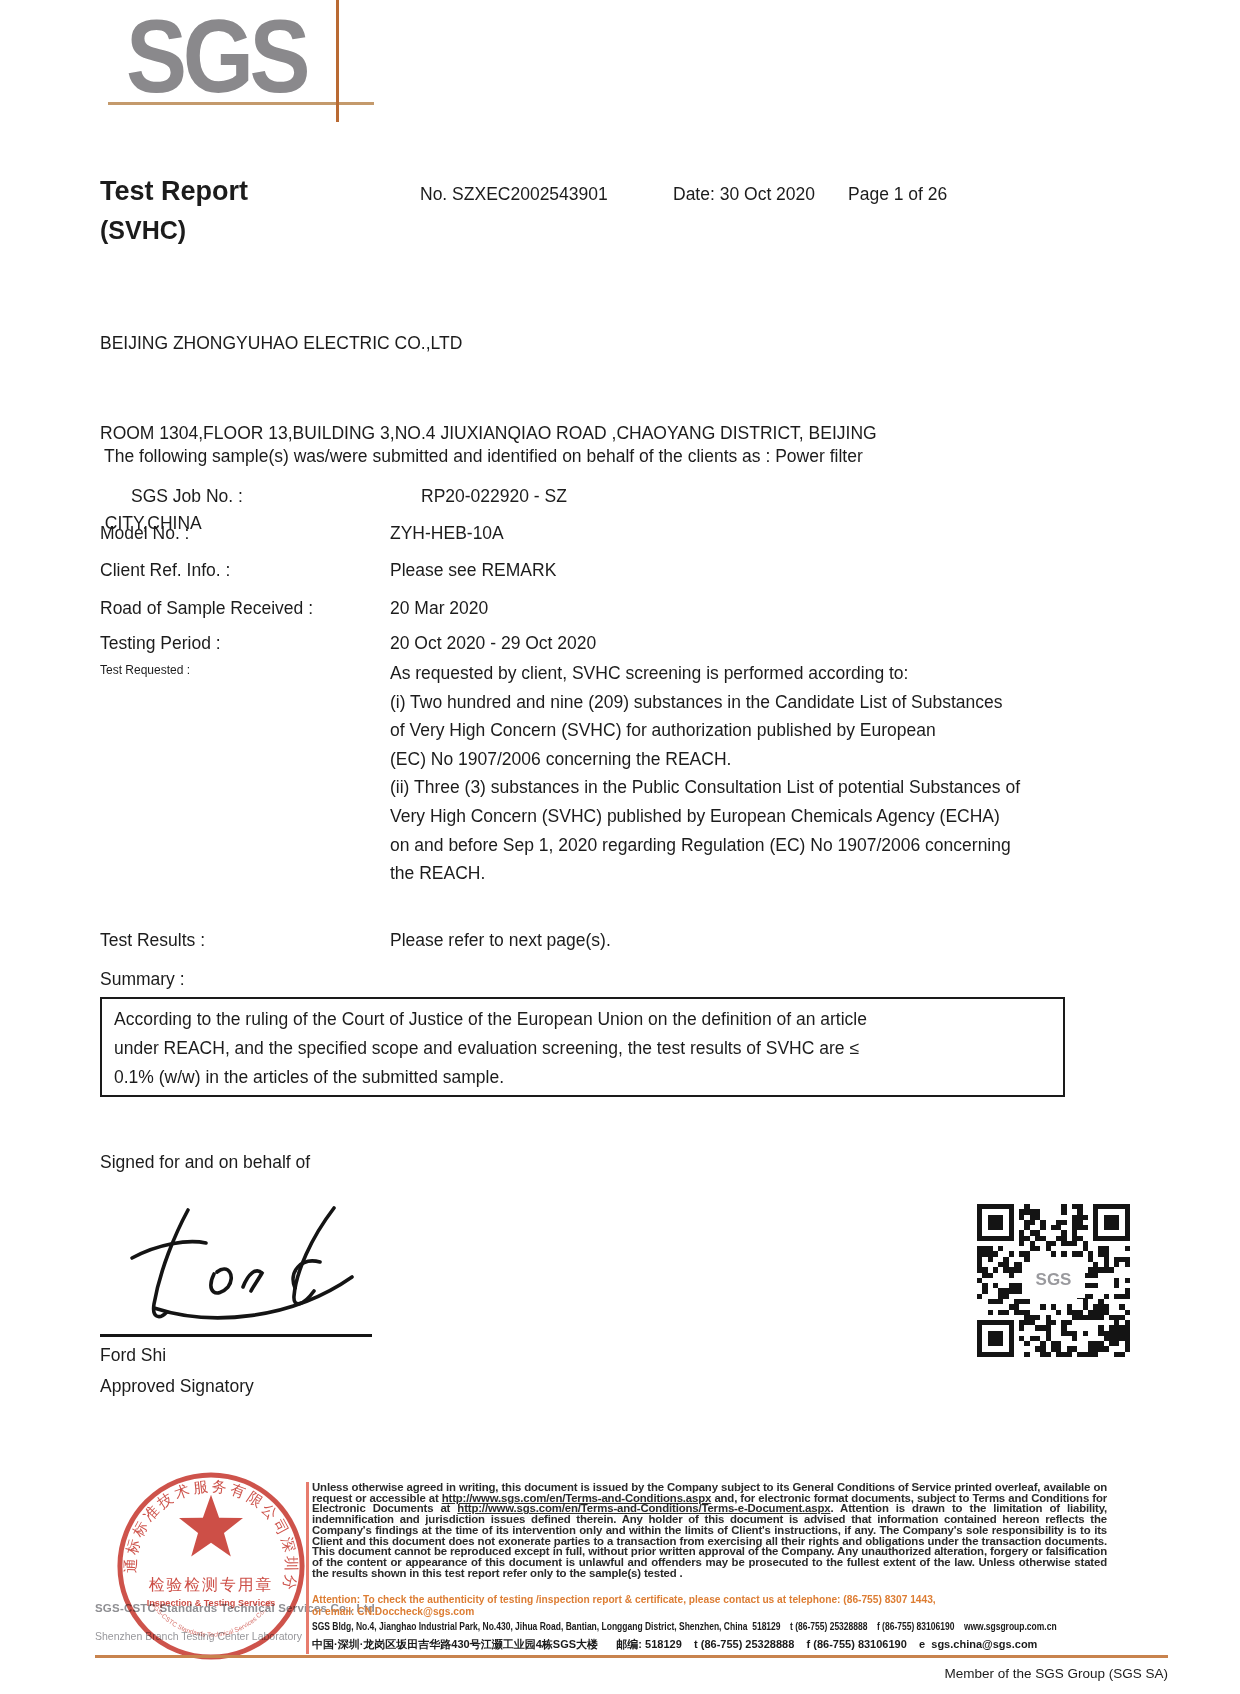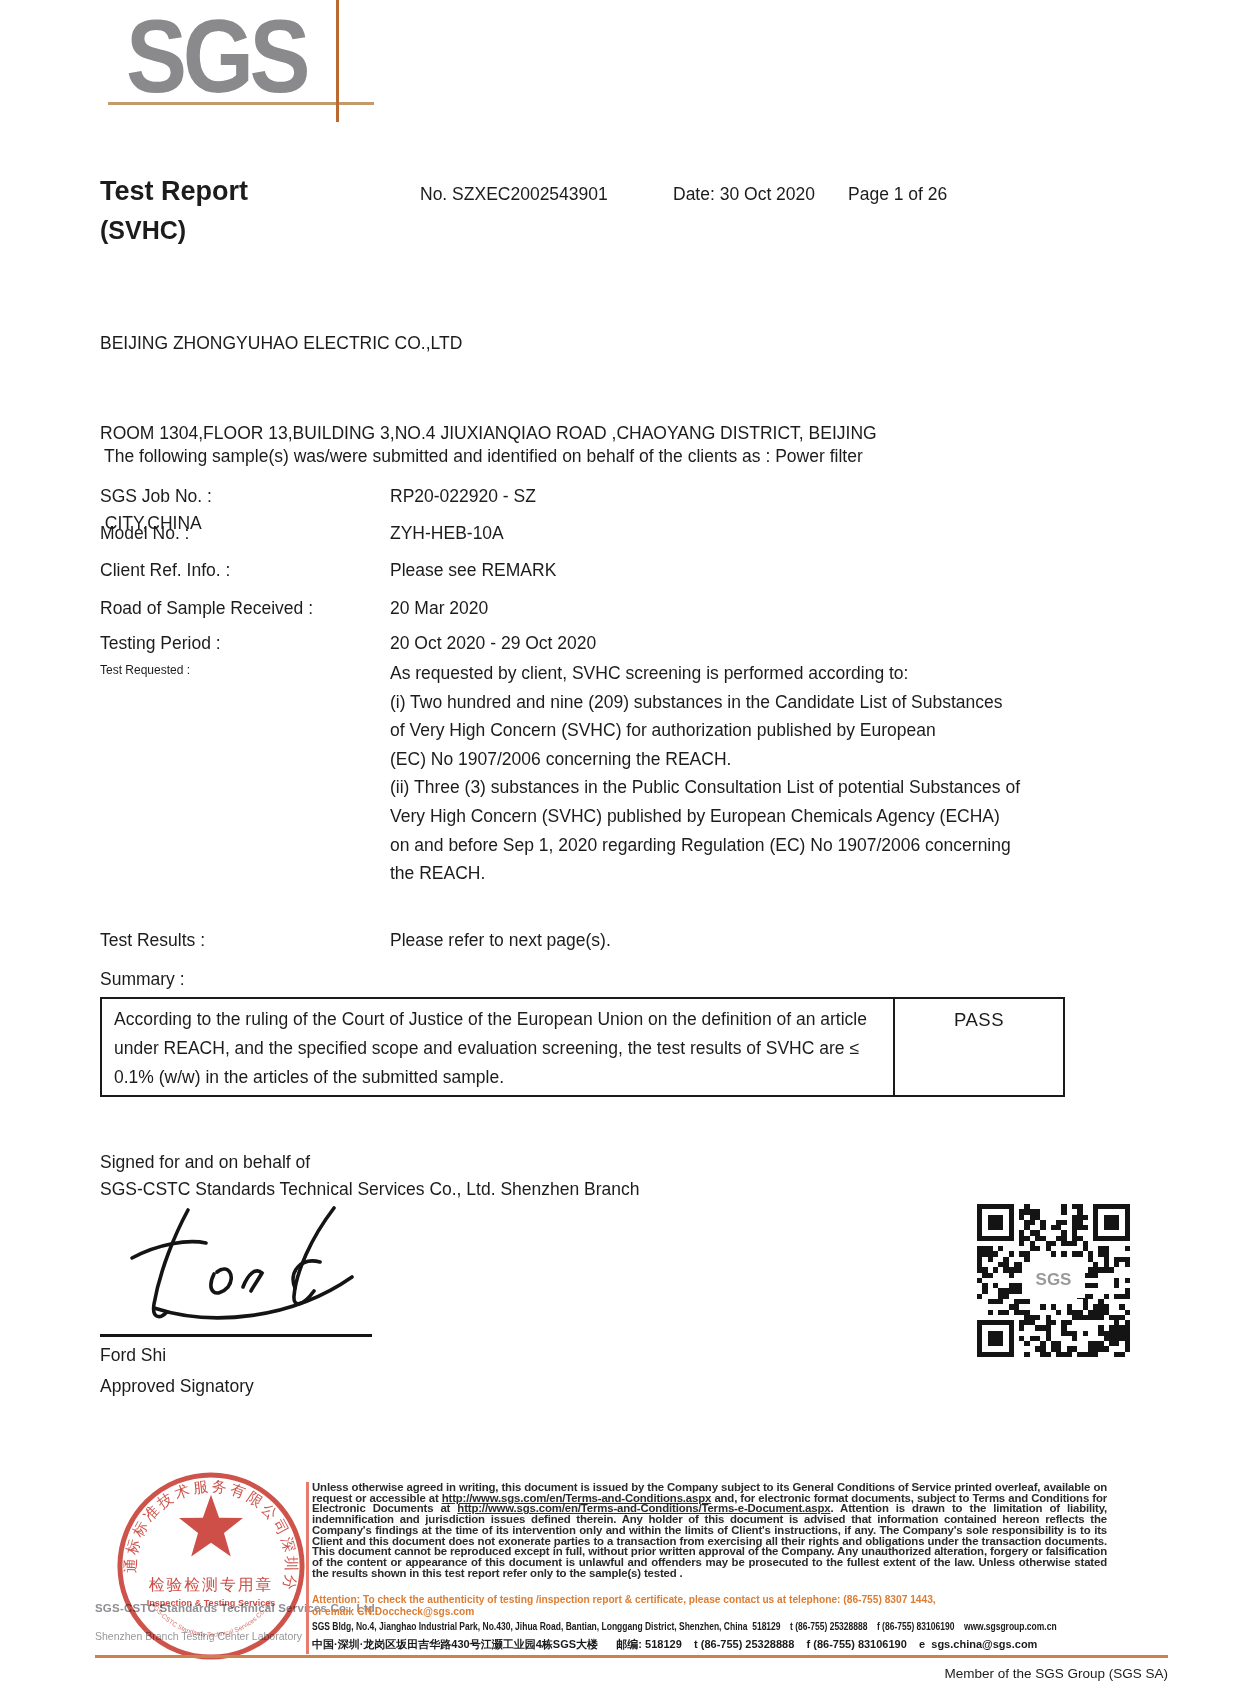--- a/index.html
+++ b/index.html
@@ -81,21 +81,21 @@
   <div class="abs meta meta-page">Page 1 of 26</div>
 
   <div class="abs client">
     <div>BEIJING ZHONGYUHAO ELECTRIC CO.,LTD</div>
     <div>ROOM 1304,FLOOR 13,BUILDING 3,NO.4 JIUXIANQIAO ROAD ,CHAOYANG DISTRICT, BEIJING</div>
     <div> CITY,CHINA</div>
   </div>
 
   <div class="abs sample">The following sample(s) was/were submitted and identified on behalf of the clients as : Power filter</div>
 
-  <div class="abs frow" style="top:486px;">
+  <div class="abs frow" style="top:486px;margin-left:31px;">
     <span class="lbl">SGS Job No. :</span><span>RP20-022920 - SZ</span>
   </div>
   <div class="abs frow" style="top:523px;">
     <span class="lbl">Model No. :</span><span>ZYH-HEB-10A</span>
   </div>
   <div class="abs frow" style="top:560px;">
     <span class="lbl">Client Ref. Info. :</span><span>Please see REMARK</span>
   </div>
   <div class="abs frow" style="top:598px;">
     <span class="lbl">Road of Sample Received :</span><span>20 Mar 2020</span>
@@ -115,26 +115,24 @@
     <div>on and before Sep 1, 2020 regarding Regulation (EC) No 1907/2006 concerning</div>
     <div>the REACH.</div>
   </div>
 
   <div class="abs tr-label">Test Results :</div>
   <div class="abs tr-value">Please refer to next page(s).</div>
 
   <div class="abs sum-label">Summary :</div>
   <div class="abs sum-box">
     <div class="sum-text">According to the ruling of the Court of Justice of the European Union on the definition of an article under REACH, and the specified scope and evaluation screening, the test results of SVHC are ≤ 0.1% (w/w) in the articles of the submitted sample.</div>
-    <div class="sum-pass">PASS</div>
   </div>
 
   <div class="abs signed">
     <div>Signed for and on behalf of</div>
-    <div>SGS-CSTC Standards Technical Services Co., Ltd. Shenzhen Branch</div>
   </div>
 
   <svg class="abs sig-svg" width="270" height="140" viewBox="0 0 270 140">
     <g fill="none" stroke="#141414" stroke-width="3.6" stroke-linecap="round">
       <path d="M88,10 C75,34 60,70 54,104 C52,116 58,121 67,112"></path>
       <path d="M32,58 C58,44 88,39 106,43"></path>
       <path d="M114,74 C105,92 117,99 128,87 C136,76 128,63 117,72"></path>
       <path d="M143,87 C148,74 156,67 162,73 C158,80 153,87 151,91"></path>
       <path d="M234,8 C211,38 196,72 194,96 C193,108 203,106 214,91"></path>
       <path d="M220,62 C201,57 188,72 195,88"></path>

